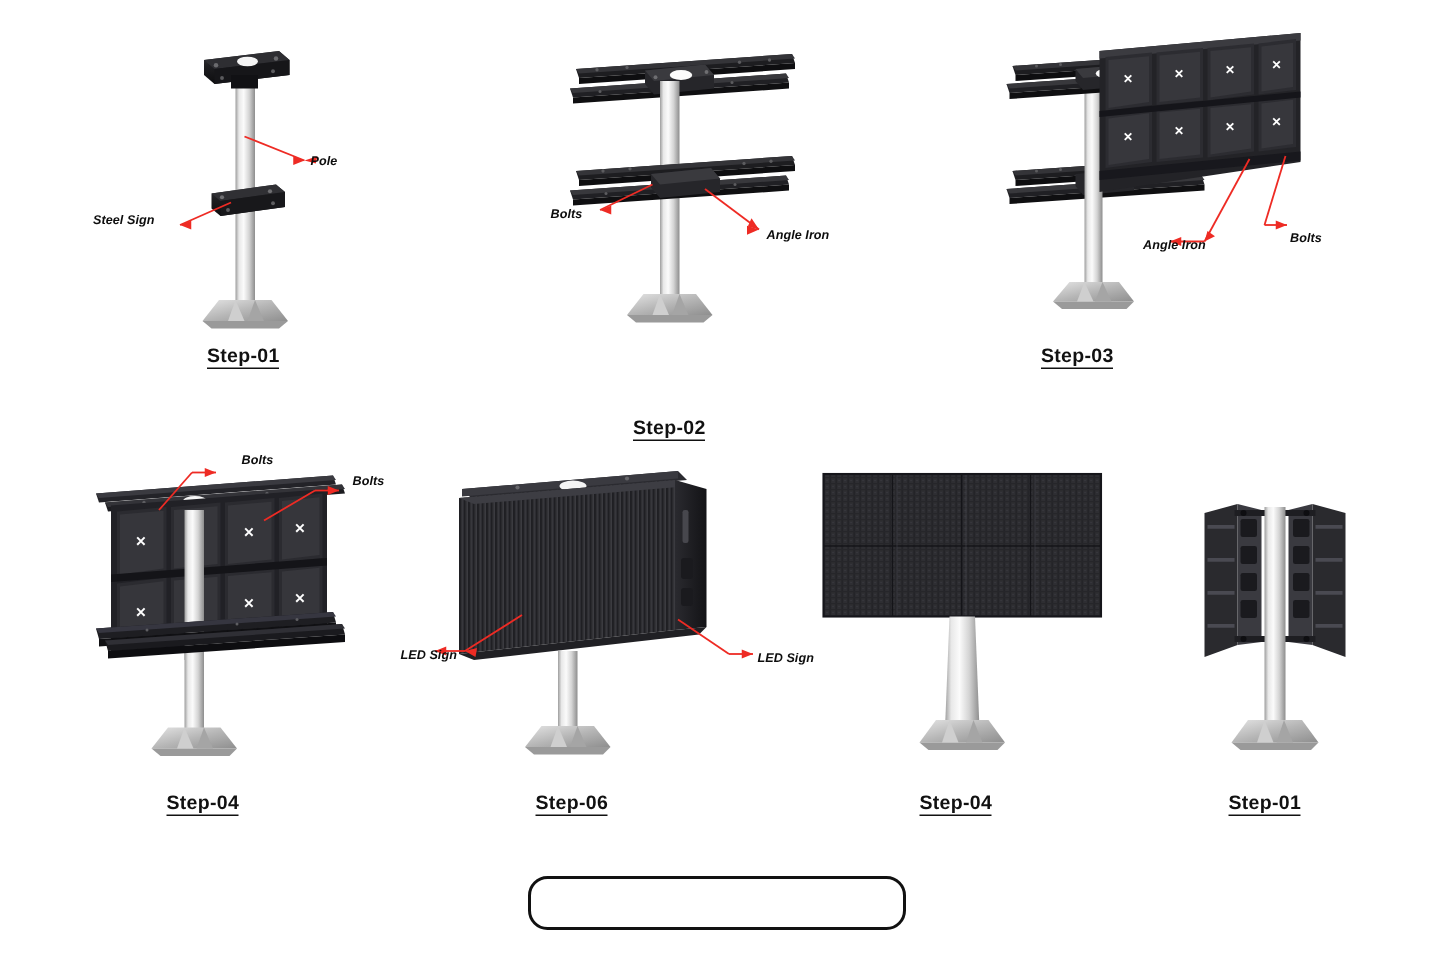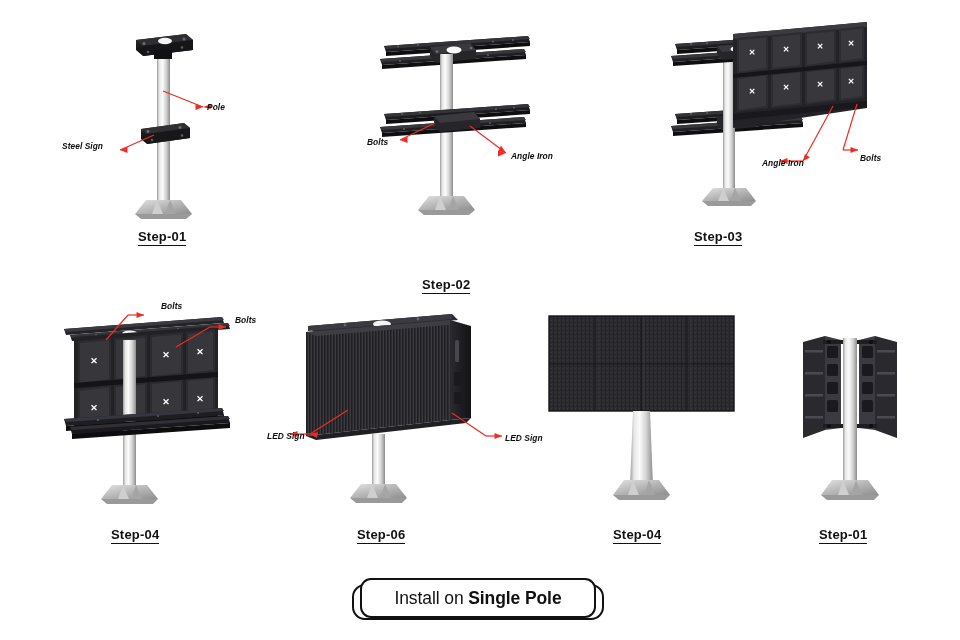--- a/index.html
+++ b/index.html
@@ -587,20 +587,15 @@
         <polygon points="48,170 54,185 43,185" fill="#cfcfcf"></polygon>
         <polygon points="61,170 67,185 56,185" fill="#a5a5a5"></polygon>
       </g>
     </svg>
   </div>
 
   <span class="step-caption" style="left:819px; top:527px;">Step-01</span>
 
   <div id="banner-wrap">
     <div class="banner-outer"></div>
-    <div class="banner-inner">
-      <div class="banner-text">
-        <span class="light">Install on </span><span class="strong">Single Pole</span>
-      </div>
-    </div>
   </div>
 
 </div>
 
 </body></html>

